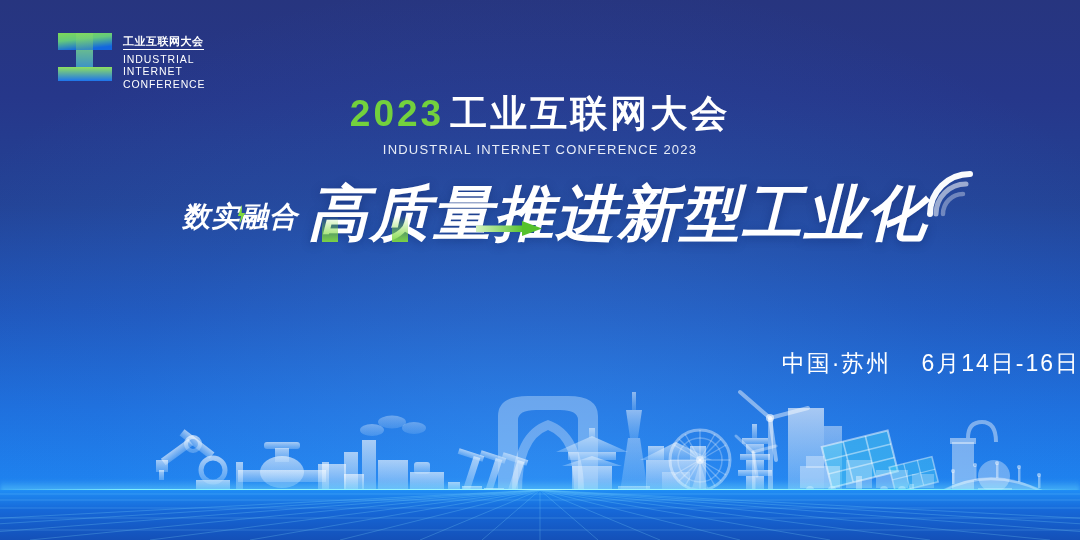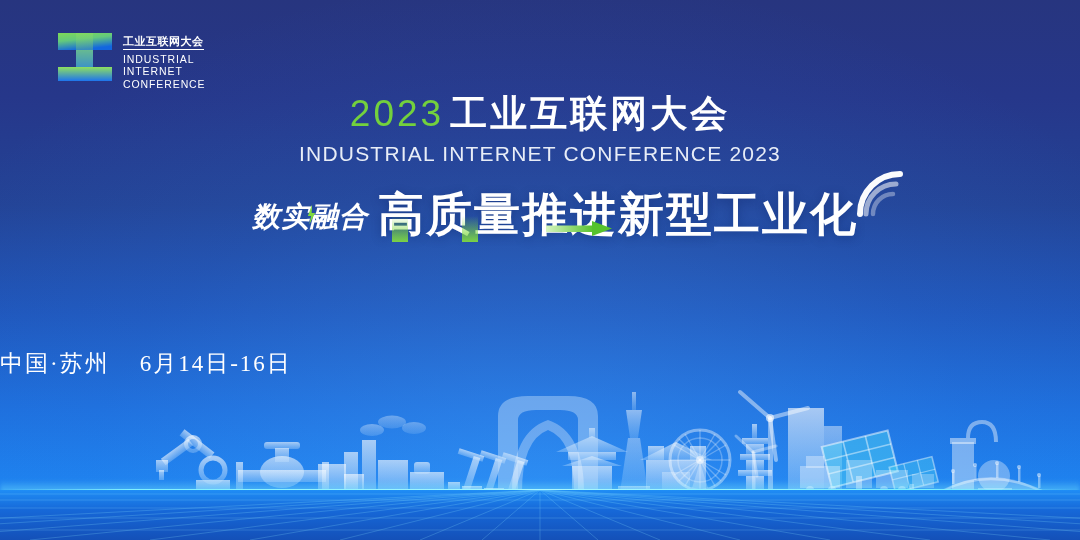--- a/index.html
+++ b/index.html
@@ -46,25 +46,25 @@
     font-size:10.5px; font-weight:normal; color:#ffffff;
     letter-spacing:.9px; line-height:12.5px; margin-top:2.5px;
   }
 
   
   .title-wrap { position:absolute; left:0; top:92px; width:1080px; text-align:center; }
   .title-main {
     font-size:37px; line-height:44px; font-weight:bold; letter-spacing:1px;
     white-space:nowrap;
   }
-  .title-year { color:#73d13d; letter-spacing:3px; font-weight:normal; }
+  .title-year { color:#73d13d; letter-spacing:3px; font-weight:bold; }
   .title-cn { color:#ffffff; letter-spacing:3px; margin-left:6px; }
   .title-sub {
     margin-top:6px;
-    font-size:21px; letter-spacing:1.2px; color:#e8edf7; font-weight:normal;
+    font-size:13px; letter-spacing:1.2px; color:#e8edf7; font-weight:normal;
     white-space:nowrap;
   }
 
   
   .slogan {
     position:absolute; left:15px; top:178px; width:1080px;
     display:flex; align-items:center; justify-content:center;
   }
   .slogan-inner { position:relative; display:flex; align-items:center; }
 
@@ -81,22 +81,22 @@
   .bolt {
     position:absolute; width:9px; height:20px;
     background:#7fd93f;
     clip-path:polygon(55% 0%, 10% 58%, 45% 58%, 25% 100%, 90% 42%, 52% 42%);
   }
   .bolt.b1 { left:55px; top:6px; }
   .bolt.b2 { right:-8px; top:8px; }
 
   .slogan-big {
     position:relative;
-    font-size:46px; line-height:72px; font-weight:bold; color:#ffffff;
-    letter-spacing:2px; white-space:nowrap; 
+    font-size:60px; line-height:72px; font-weight:bold; color:#ffffff;
+    letter-spacing:2px; white-space:nowrap; font-style:italic;
     text-shadow:0 2px 10px rgba(10,30,90,.35);
   }
   
   .grad-accent {
     position:absolute; bottom:8px; height:26px; width:16px;
     background:linear-gradient(180deg, rgba(126,217,63,0) 0%, #7fd93f 100%);
     opacity:.95; pointer-events:none;
   }
   .ga1 { left:14px; }
   .ga2 { left:84px; }
@@ -106,22 +106,22 @@
     width:66px; height:15px; pointer-events:none;
   }
 
   .signal {
     position:absolute; right:-46px; top:-14px;
     width:54px; height:54px; pointer-events:none;
   }
 
   
   .dateline {
-    position:absolute; left:0; top:348px; width:1080px; text-align:left;
-    font-size:23px; letter-spacing:2px; color:#ffffff; white-space:nowrap;font-family:Liberation Serif, serif;
+    position:absolute; left:0; top:348px; width:1080px; text-align:right;
+    font-size:23px; letter-spacing:2px; color:#ffffff; white-space:nowrap;
   }
   .dateline .sep { display:inline-block; width:30px; }
 
   
   .skyline { position:absolute; left:0; bottom:0; width:1080px; height:180px; }
   .horizon {
     position:absolute; left:0; bottom:48px; width:1080px; height:3px;
     background:linear-gradient(90deg, rgba(120,235,255,0) 0%, #7ef0ff 12%, #a8f6ff 50%, #7ef0ff 86%, rgba(120,235,255,0) 100%);
     filter:blur(.4px);
   }

